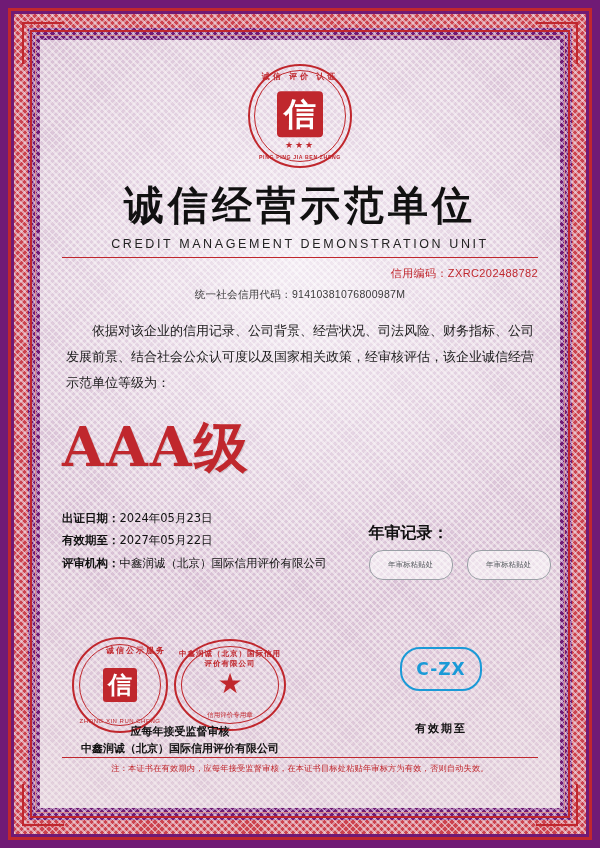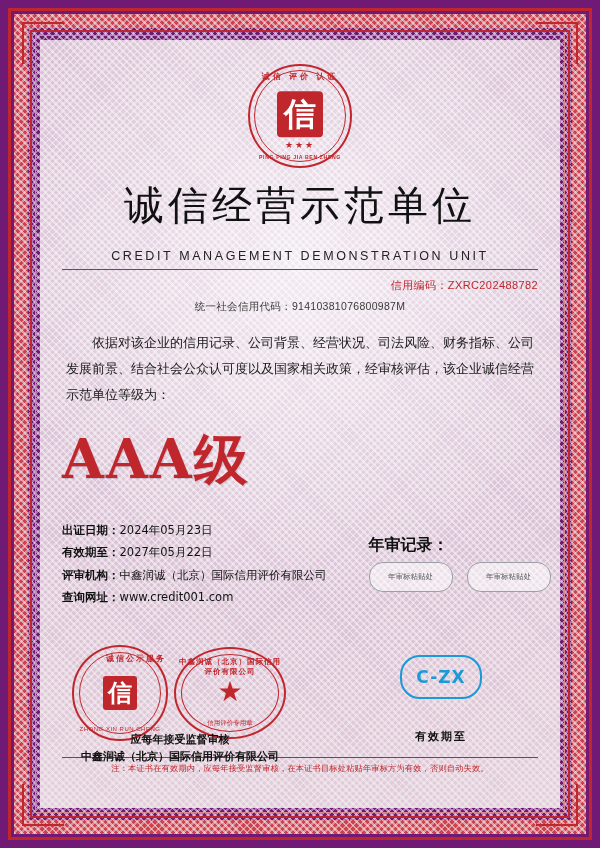--- a/index.html
+++ b/index.html
@@ -146,27 +146,27 @@
     color: #c0272d;
     font-size: 9px;
     letter-spacing: 2px;
   }
 
   
   .title-cn {
     margin-top: 10px;
     text-align: center;
     font-family: "DejaVu Serif", serif;
-    font-weight: normal;
+    font-weight: bold;
     font-size: 40px;
     letter-spacing: 4px;
     color: #111;
   }
   .title-en {
-    margin-top: 16px;
+    margin-top: 4px;
     text-align: center;
     font-size: 12.5px;
     letter-spacing: 2.6px;
     color: #222;
   }
   .title-rule {
     margin: 6px auto 0;
     width: 100%;
     height: 1px;
     background: #c0272d;
@@ -415,21 +415,21 @@
   }
   .qr-caption {
     margin-top: 8px;
     font-size: 11px;
     color: #111;
     font-weight: bold;
     letter-spacing: 2px;
   }
 
   .note {
-    margin-top: 0;
+    margin-top: 8px;
     padding-top: 5px;
     border-top: 1px solid #c0272d;
     font-size: 8.2px;
     color: #c0272d;
     letter-spacing: 0.2px;
     text-align: center;
     white-space: nowrap;
   }
 </style>
 </head>
@@ -475,23 +475,20 @@
       <div class="details-left">
         <div class="row">
           <span class="label">出证日期：</span><span>2024年05月23日</span>
         </div>
         <div class="row">
           <span class="label">有效期至：</span><span>2027年05月22日</span>
         </div>
         <div class="row">
           <span class="label">评审机构：</span><span>中鑫润诚（北京）国际信用评价有限公司</span>
         </div>
-        <div class="row">
-          <span class="label">查询网址：</span><span>www.credit001.com</span>
-        </div>
       </div>
       <div class="details-right">
         <div class="annual-title">年审记录：</div>
         <div class="annual-boxes">
           <div class="annual-box">年审标粘贴处</div>
           <div class="annual-box">年审标粘贴处</div>
         </div>
       </div>
     </div>
 

